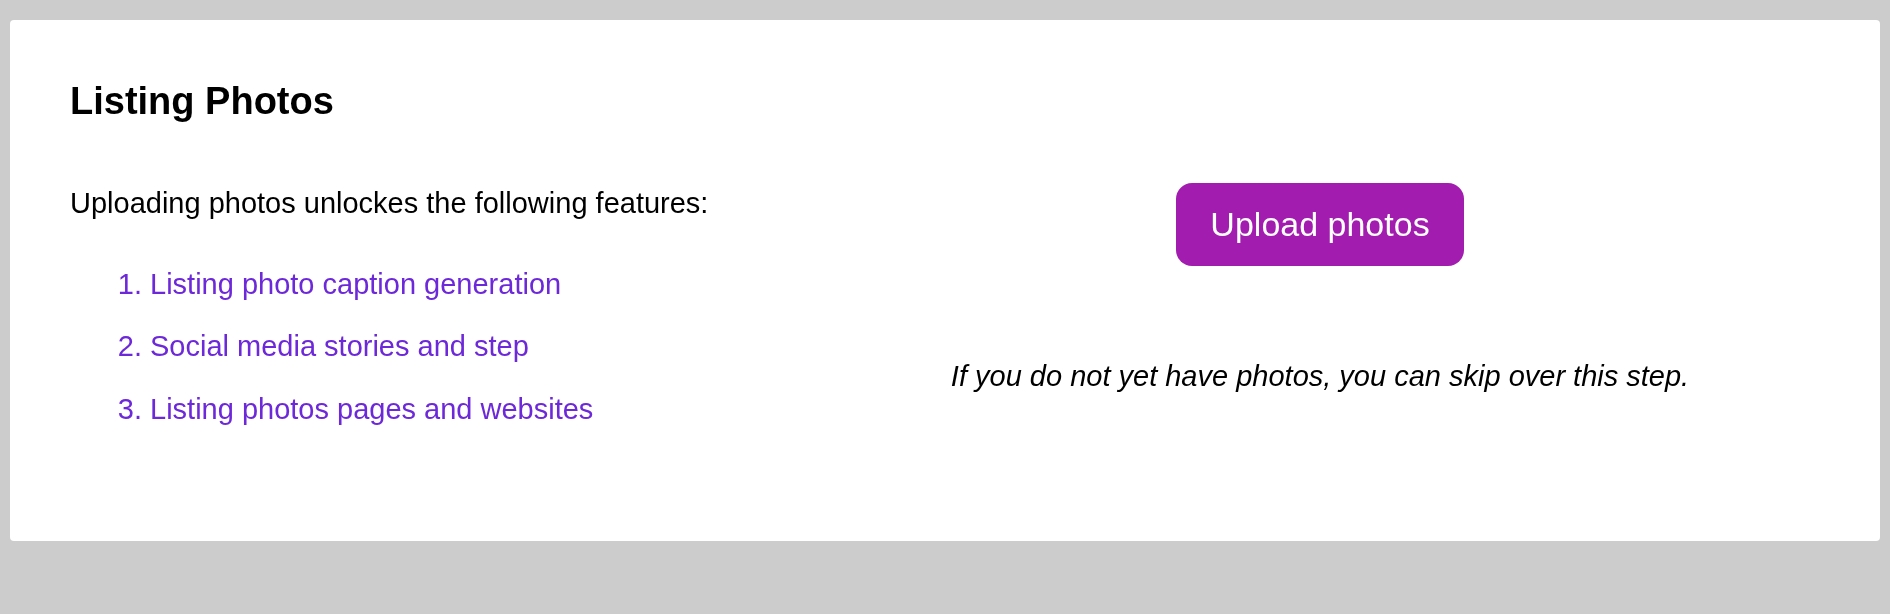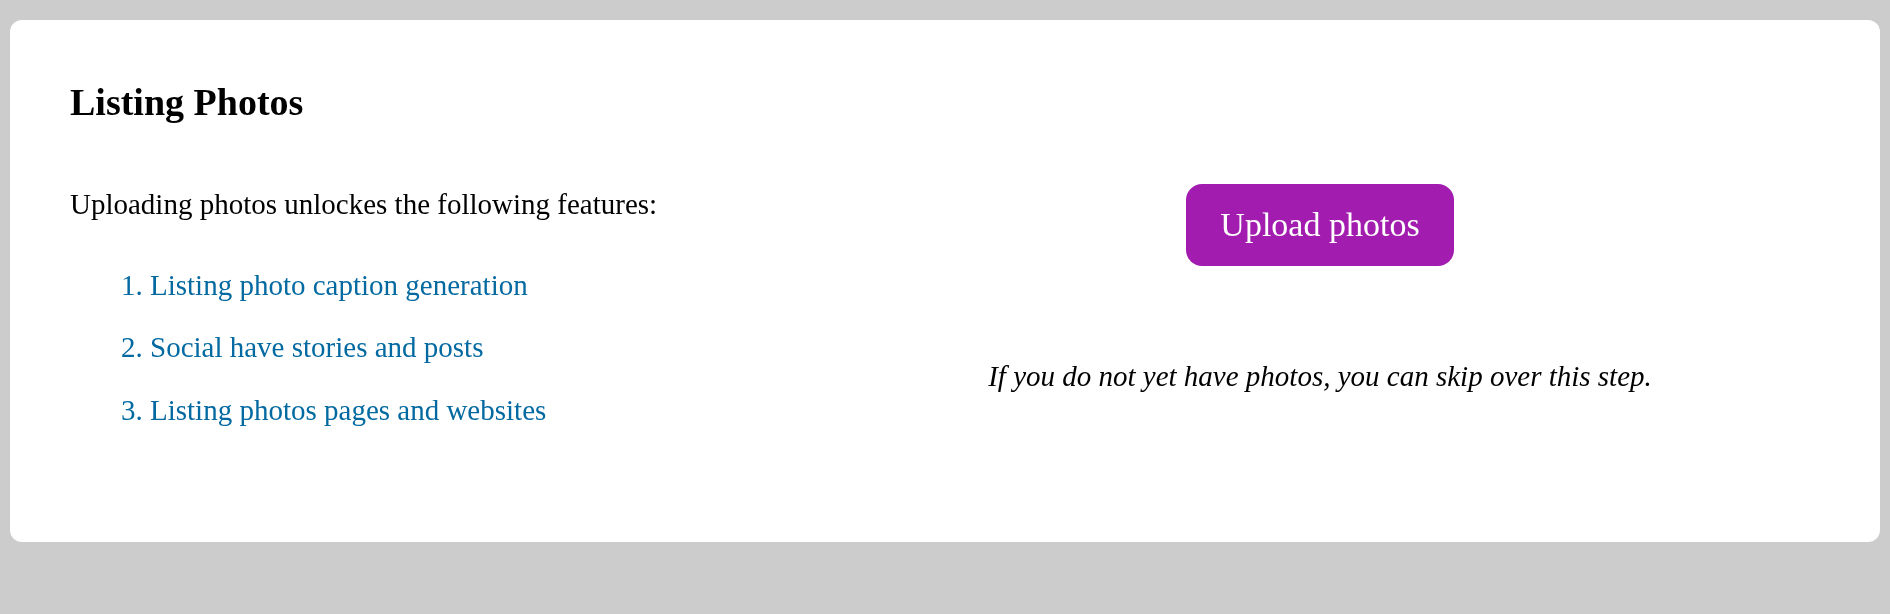--- a/index.html
+++ b/index.html
@@ -8,25 +8,24 @@
       box-sizing: border-box;
     }
     body {
       background: #cccccc;
       font-family: Arial, Helvetica, sans-serif;
       padding: 20px 10px;
       width: 1890px;
     }
     .card {
       background: #ffffff;
-      border-radius: 12px;
+      border-radius: 4px;
       padding: 60px 60px 90px 60px;
       display: flex;
       flex-direction: column;
-      font-family: Liberation Serif, serif;
     }
     .card-title {
       font-size: 38px;
       font-weight: 700;
       color: #000;
       margin-bottom: 60px;
     }
     .card-body {
       display: flex;
       flex-direction: row;
@@ -42,21 +41,21 @@
       color: #000;
       margin-bottom: 40px;
       line-height: 1.4;
     }
     .feature-list {
       list-style-position: outside;
       padding-left: 80px;
     }
     .feature-list li {
       font-size: 29px;
-      color: #0369a1;
+      color: #6d28d9;
       line-height: 1.4;
       margin-bottom: 22px;
     }
     .right-col {
       flex: 1 1 auto;
       display: flex;
       flex-direction: column;
       align-items: center;
       justify-content: flex-start;
     }
@@ -82,21 +81,21 @@
 </head>
 <body>
 
 <div class="card">
   <h2 class="card-title">Listing Photos</h2>
   <div class="card-body">
     <div class="left-col">
       <p class="intro-text">Uploading photos unlockes the following features:</p>
       <ol class="feature-list">
         <li>Listing photo caption generation</li>
-        <li>Social have stories and posts</li>
+        <li>Social media stories and step</li>
         <li>Listing photos pages and websites</li>
       </ol>
     </div>
     <div class="right-col">
       <button class="upload-btn">Upload photos</button>
       <p class="skip-text">If you do not yet have photos, you can skip over this step.</p>
     </div>
   </div>
 </div>
 

